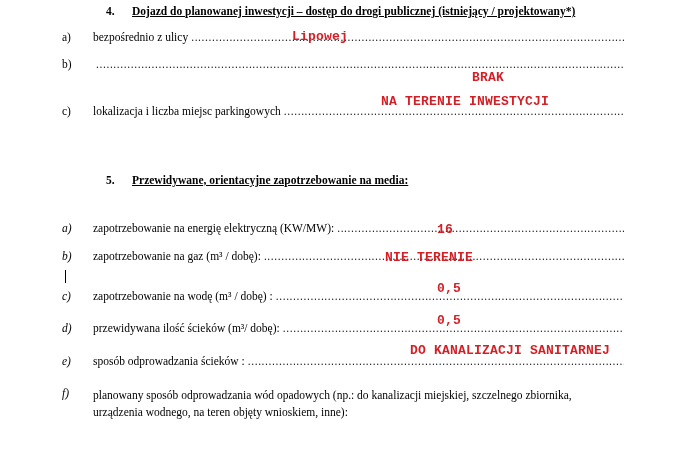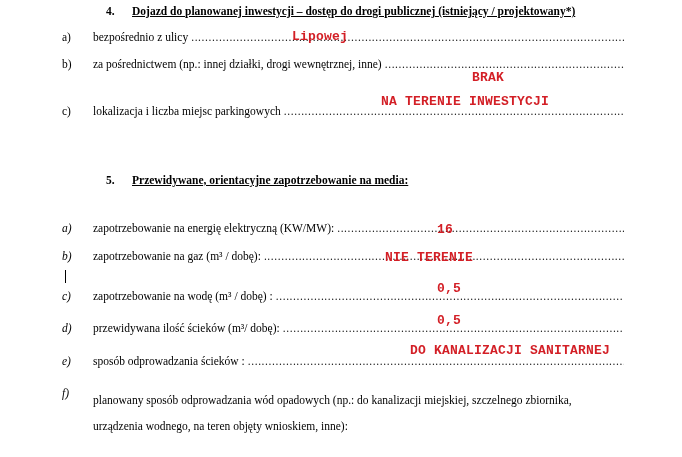--- a/index.html
+++ b/index.html
@@ -85,21 +85,21 @@
     font-size: 11.5px;
     display: flex;
     align-items: flex-start;
   }
   .item-multi .mark {
     width: 31px;
     flex: 0 0 31px;
     font-style: italic;
   }
   .item-multi .body {
-    line-height: 26px;
+    line-height: 17px;
     width: 500px;
     white-space: normal;
   }
   .stray-bar {
     position: absolute;
     width: 1px;
     height: 13px;
     background: #000;
   }
 </style>
@@ -115,21 +115,20 @@
 
   <div class="item" style="left:62px; top:31px; width:562px;">
     <span class="mark">a)</span>
     <span class="label">bezpośrednio z ulicy</span>
     <span class="dots">......................................................................................................................................................................</span>
   </div>
   <div class="answer" style="left:292px; top:29px;">Lipowej</div>
 
   <div class="item" style="left:62px; top:58px; width:562px;">
     <span class="mark">b)</span>
-    <span class="label">za pośrednictwem (np.: innej działki, drogi wewnętrznej, inne)</span>
     <span class="dots">......................................................................................................................................................................</span>
   </div>
   <div class="answer" style="left:472px; top:70px;">BRAK</div>
 
   <div class="item" style="left:62px; top:105px; width:562px;">
     <span class="mark">c)</span>
     <span class="label">lokalizacja i liczba miejsc parkingowych</span>
     <span class="dots">......................................................................................................................................................................</span>
   </div>
   <div class="answer" style="left:381px; top:94px;text-align:right;">NA TERENIE INWESTYCJI</div>

